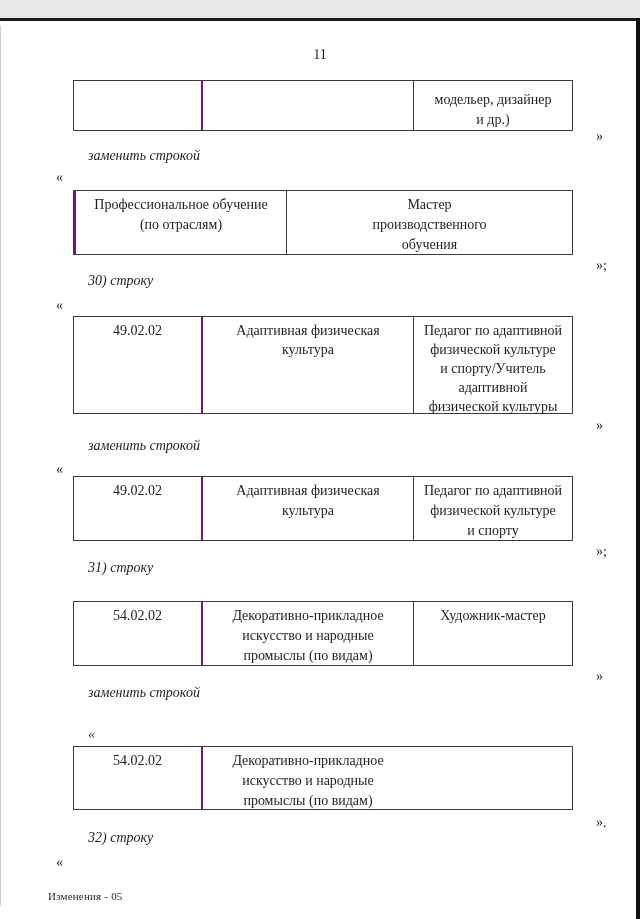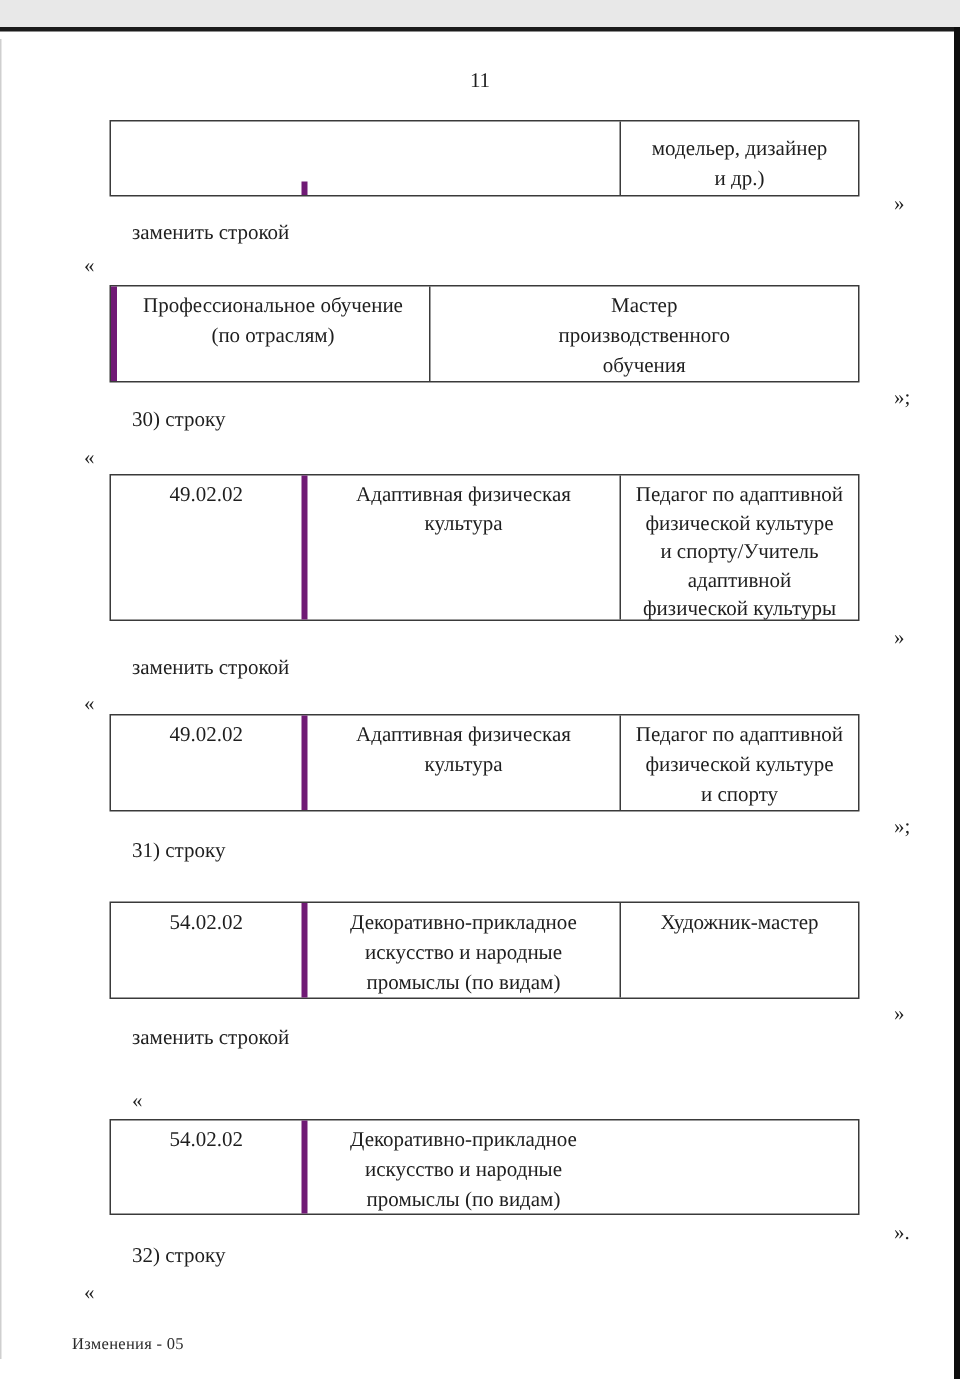--- a/index.html
+++ b/index.html
@@ -27,33 +27,33 @@
     font-size:14px;line-height:20px;
   }
   .cell{
     box-sizing:border-box;
     padding:4px 4px 0 4px;
     text-align:center;
     white-space:pre-line;
     overflow:visible;
   }
   .c1{width:127px;}
-  .c2{width:212px;border-left:4px solid #701a75;}
+  .c2{width:212px;border-left:2px solid #701a75;}
   .c3{flex:1;border-left:1px solid #3a3a3a;}
 
-  .t0{top:62px;height:51px;align-items:flex-end;}
+  .t0{top:62px;height:51px;}
   .t0 .cell{padding-top:9px;}
   .t1{top:172px;height:65px;}
   .t2{top:298px;height:98px;line-height:19px;}
   .t3{top:458px;height:65px;}
   .t4{top:583px;height:65px;}
   .t5{top:728px;height:64px;}
 
   .line{position:absolute;font-size:14px;line-height:14px;white-space:nowrap;}
-  .indent{left:88px;}
+  .indent{left:88px;font-style:italic;}
   .quote-open{left:56px;}
   .quote-close{left:596px;}
 
   .footer-note{position:absolute;top:872px;left:48px;font-size:11px;letter-spacing:0.2px;color:#2a2a2a;}
 </style>
 </head>
 <body>
 
 <div class="page">
 

